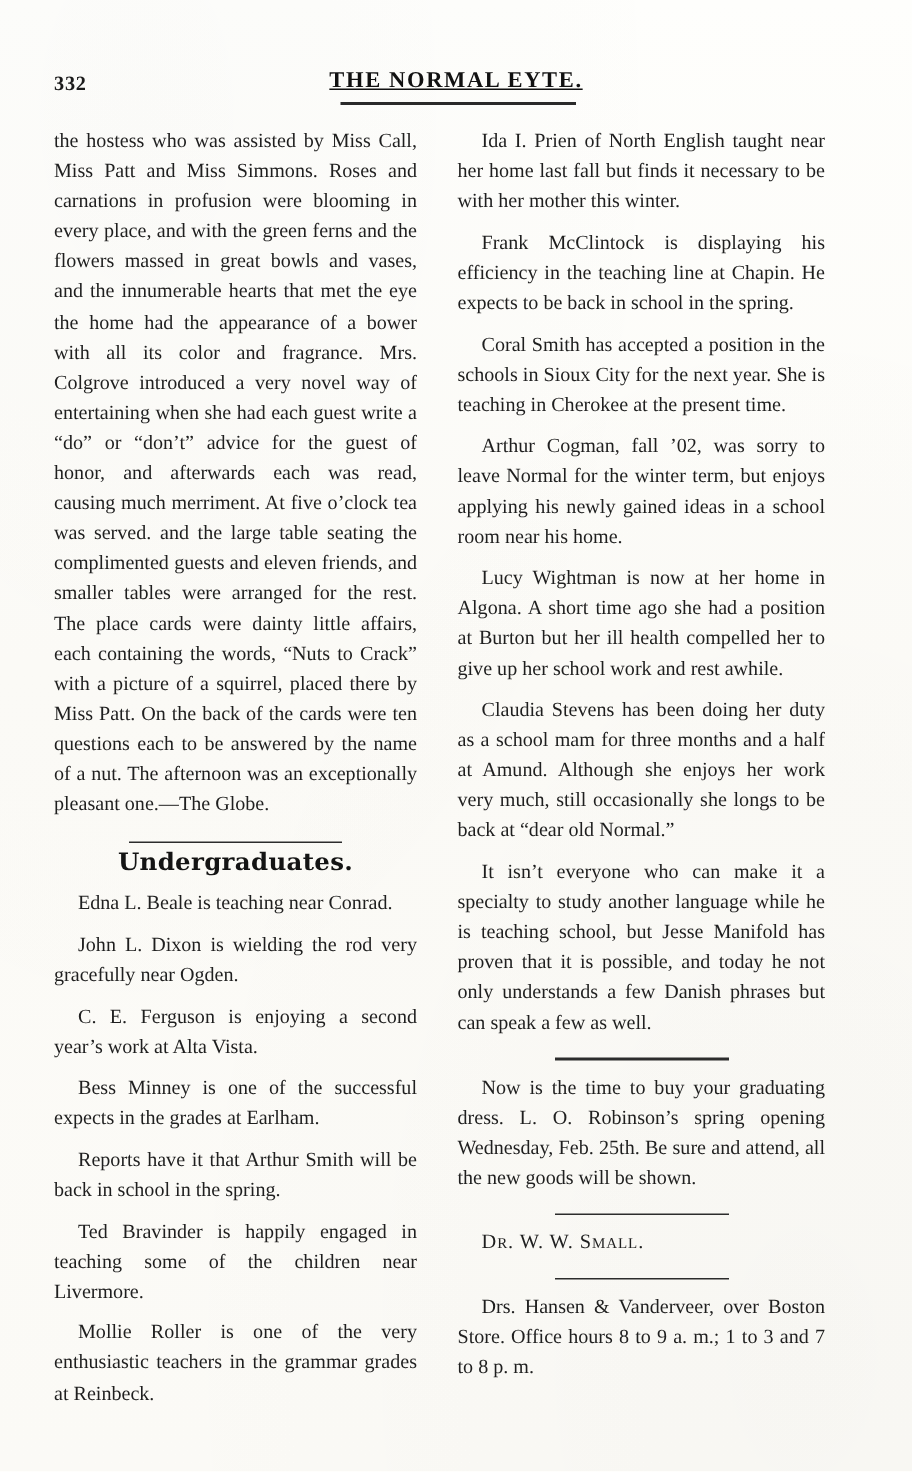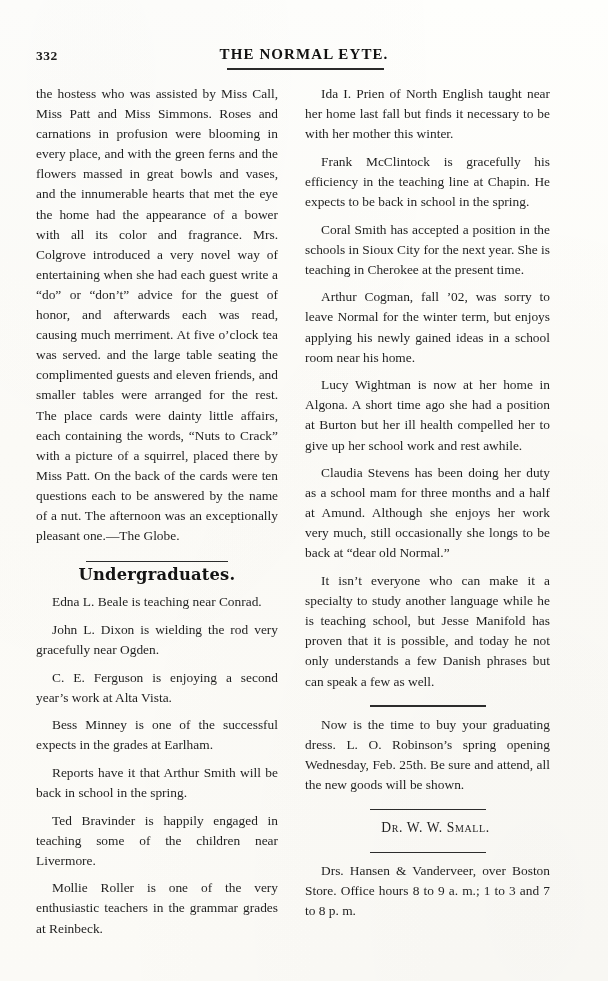--- a/index.html
+++ b/index.html
@@ -54,20 +54,21 @@
   .running-head {
     position: absolute;
     left: 0;
     top: 0;
     width: 608px;
     text-align: center;
     font-size: 15px;
     font-weight: bold;
     letter-spacing: 1.1px;
     color: #111;
+    text-decoration: underline;
   }
   .head-rule {
     position: absolute;
     left: 227px;
     top: 22px;
     width: 157px;
     height: 2px;
     background: #2a2a2a;
   }
 
@@ -125,21 +126,21 @@
 
   
   .ad-rule {
     width: 116px;
     height: 1.5px;
     background: #2c2c2c;
     margin: 6px auto 8px auto;
   }
 
   .signature {
-    text-align: center;
+    text-align: left;
     font-variant: small-caps;
     font-size: 13.6px;
     letter-spacing: 0.6px;
     text-indent: 0;
     padding-bottom: 2px;
   }
 </style>
 </head>
 <body>
 
@@ -166,21 +167,21 @@
         <p>C. E. Ferguson is enjoying a second year’s work at Alta Vista.</p>
         <p>Bess Minney is one of the successful expects in the grades at Earlham.</p>
         <p>Reports have it that Arthur Smith will be back in school in the spring.</p>
         <p>Ted Bravinder is happily engaged in teaching some of the children near Livermore.</p>
         <p>Mollie Roller is one of the very enthusiastic teachers in the grammar grades at Reinbeck.</p>
       </div>
 
       <div class="col col-right">
 
         <p>Ida I. Prien of North English taught near her home last fall but finds it necessary to be with her mother this winter.</p>
-        <p>Frank McClintock is gracefully his efficiency in the teaching line at Chapin. He expects to be back in school in the spring.</p>
+        <p>Frank McClintock is displaying his efficiency in the teaching line at Chapin. He expects to be back in school in the spring.</p>
         <p>Coral Smith has accepted a position in the schools in Sioux City for the next year. She is teaching in Cherokee at the present time.</p>
         <p>Arthur Cogman, fall ’02, was sorry to leave Normal for the winter term, but enjoys applying his newly gained ideas in a school room near his home.</p>
         <p>Lucy Wightman is now at her home in Algona. A short time ago she had a position at Burton but her ill health compelled her to give up her school work and rest awhile.</p>
         <p>Claudia Stevens has been doing her duty as a school mam for three months and a half at Amund. Although she enjoys her work very much, still occasionally she longs to be back at “dear old Normal.”</p>
         <p>It isn’t everyone who can make it a specialty to study another language while he is teaching school, but Jesse Manifold has proven that it is possible, and today he not only understands a few Danish phrases but can speak a few as well.</p>
 
         <div class="ad-rule"></div>
         <p>Now is the time to buy your graduating dress. L. O. Robinson’s spring opening Wednesday, Feb. 25th. Be sure and attend, all the new goods will be shown.</p>
 
         <div class="ad-rule"></div>

